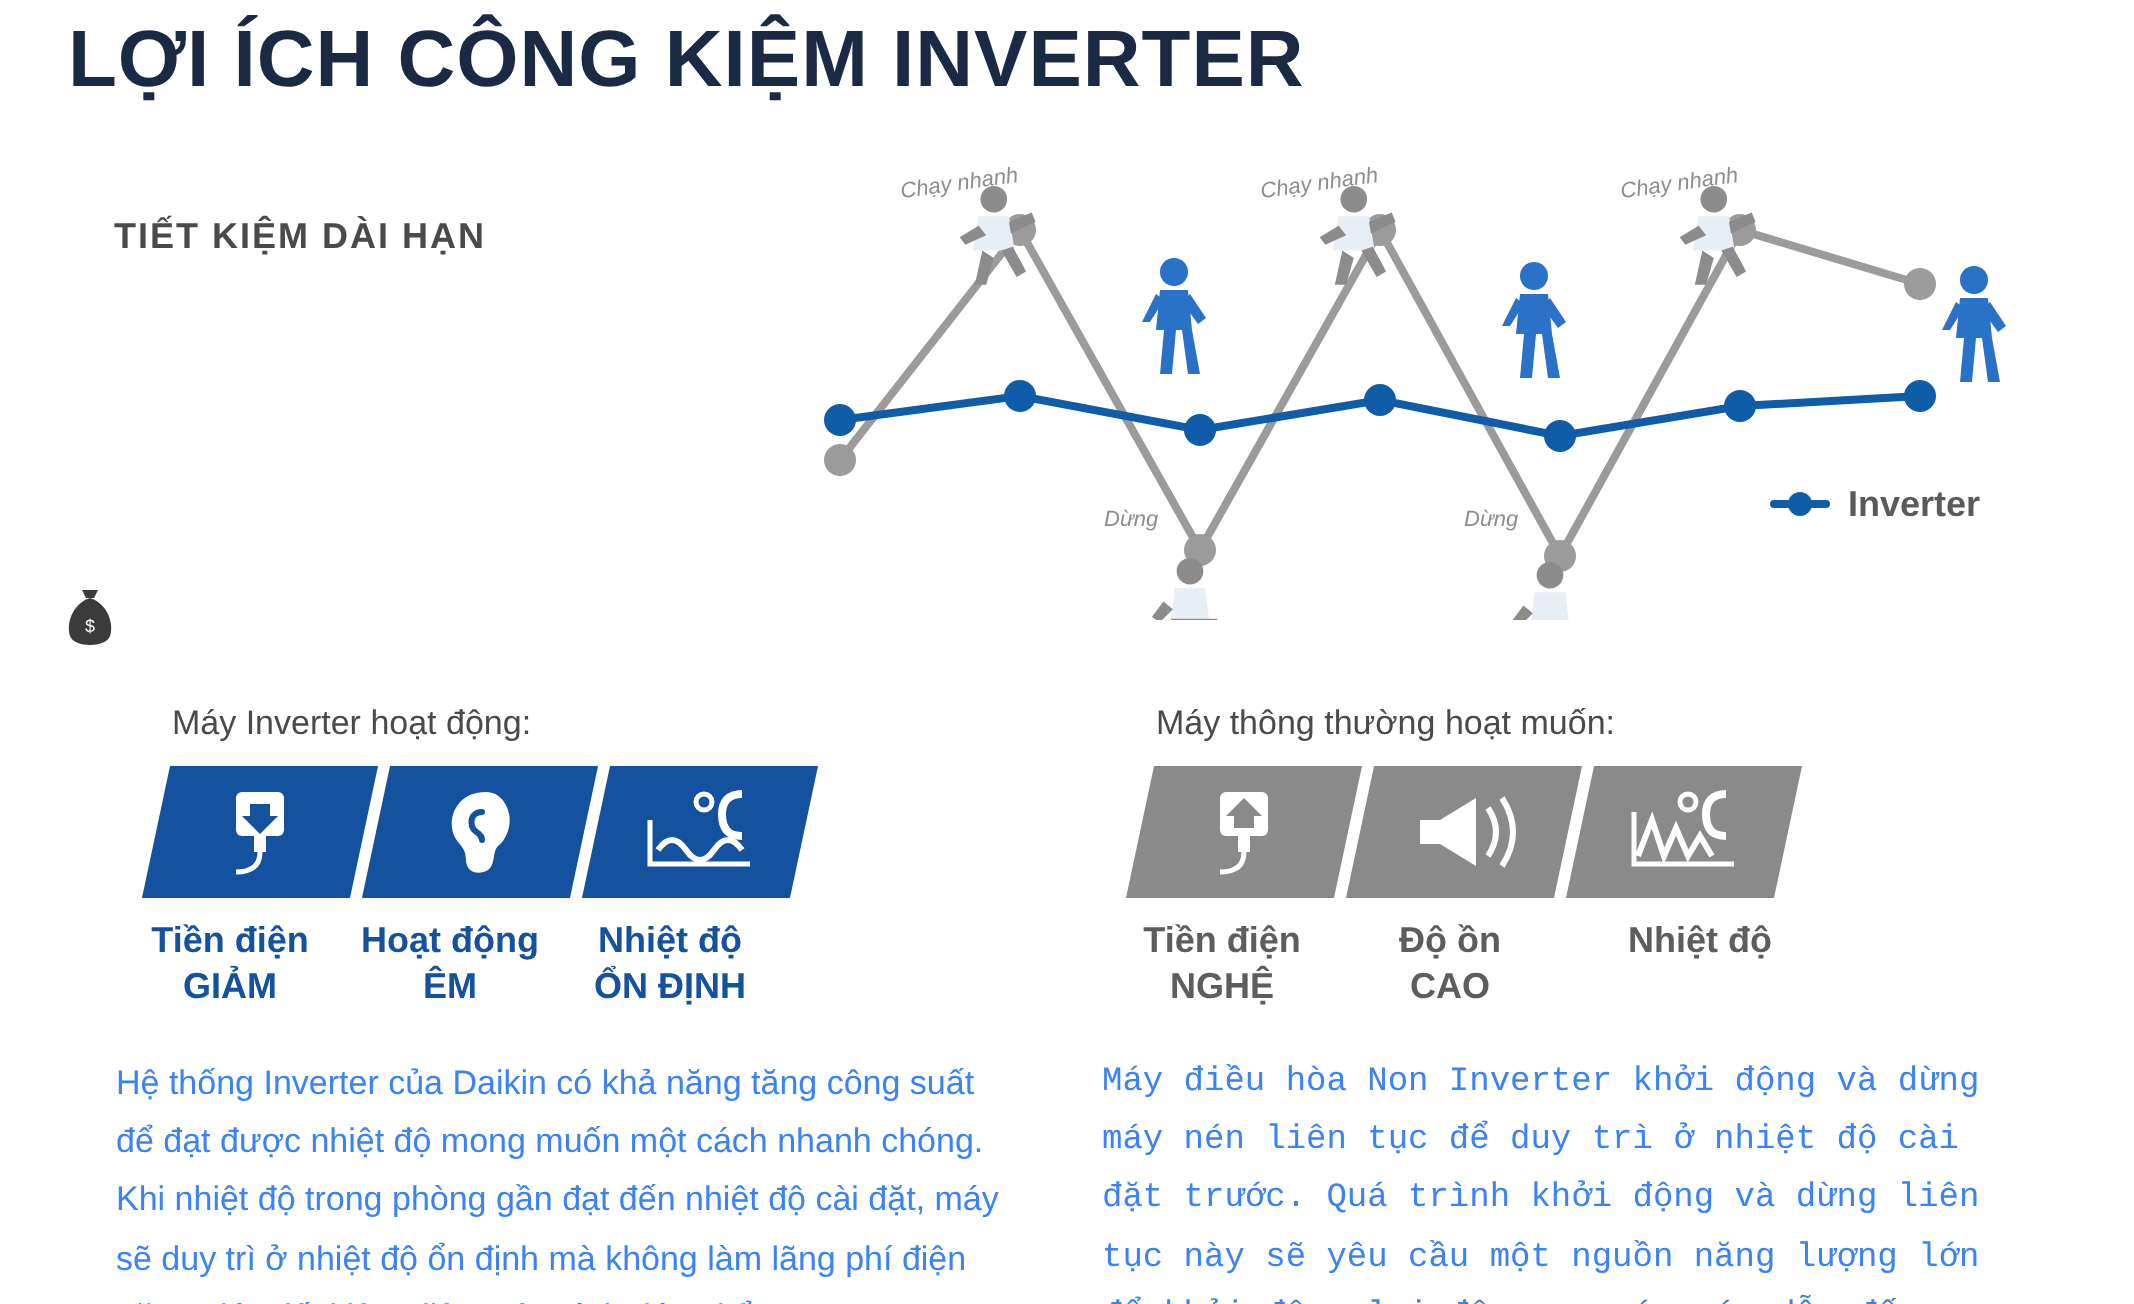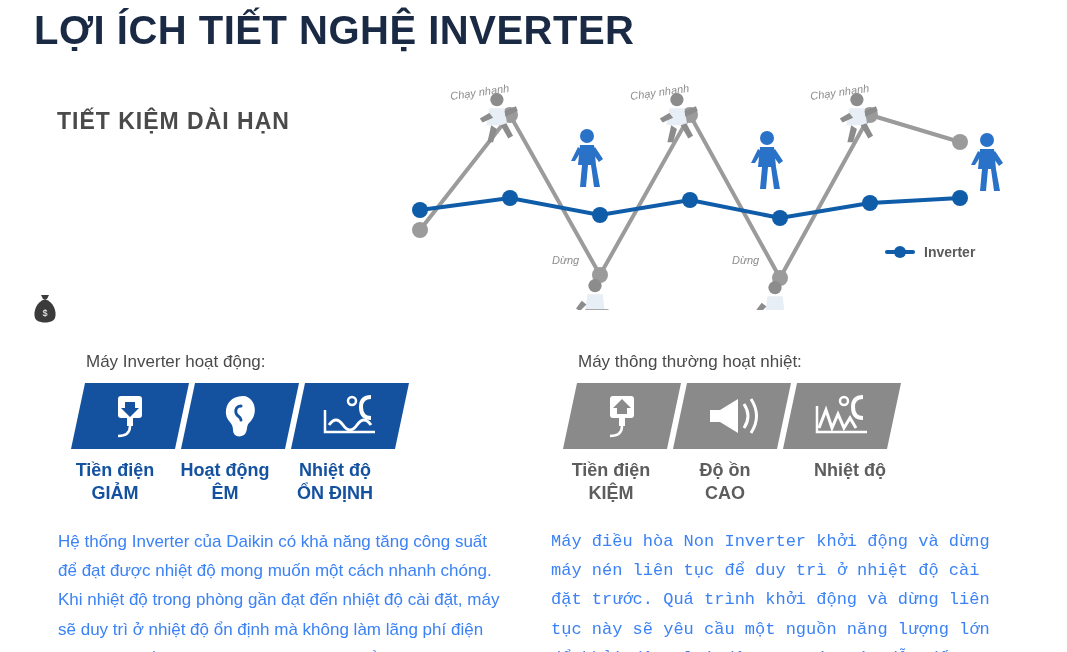--- a/index.html
+++ b/index.html
@@ -17,21 +17,21 @@
     left:34px; top:8px;
     font-size:40px;
     font-weight:bold;
     color:#1b2a44;
     letter-spacing:0.5px;
     line-height:1.1;
   }
   .subtitle {
     position:absolute;
     left:57px; top:108px;
-    font-size:23px;
+    font-size:18px;
     font-weight:bold;
     color:#4a4a4a;
     letter-spacing:1px;
   }
   
   .chart-wrap {
     position:absolute;
     left:380px; top:70px;
     width:660px; height:240px;
   }
@@ -47,21 +47,21 @@
     position:absolute;
     left:885px; top:240px;
     font-size:14px;
   }
   .legend-row { display:flex; align-items:center; height:24px; }
   .legend-line { width:30px; height:4px; border-radius:2px; margin-right:9px; position:relative; }
   .legend-dot {
     position:absolute; left:9px; top:-4px;
     width:12px; height:12px; border-radius:50%;
   }
-  .legend-label { font-weight:bold; color:#5a5a5a; font-size:14px; }
+  .legend-label { font-weight:bold; color:#5a5a5a; font-size:18px; }
   
   .bill-head {
     position:absolute;
     left:32px; top:292px;
     display:flex; align-items:center;
   }
   .bill-icon { width:26px; height:34px; margin-right:10px; }
   .bill-title { font-size:20px; font-weight:bold; color:#2b2b2b; }
   .col-label { position:absolute; font-size:17px; color:#4a4a4a; }
   .col-label.left { left:86px; top:352px; }
@@ -99,21 +99,21 @@
     line-height:1.72;
     color:#3b82f6;
   }
   .para.left { left:58px; top:527px; width:452px; }
   .para.right { left:551px; top:527px; width:452px;font-family:Liberation Mono, monospace; }
   .para p { margin:0; }
 </style>
 </head>
 <body>
 
-<div class="page-title">LỢI ÍCH TIẾT NGHỆ INVERTER</div>
+<div class="page-title">LỢI ÍCH CÔNG KIỆM INVERTER</div>
 <div class="subtitle">TIẾT KIỆM DÀI HẠN</div>
 
 <div class="chart-wrap">
   <svg class="chart-svg" width="660" height="240" viewBox="0 0 660 240">
 
     <polyline fill="none" stroke="#9b9b9b" stroke-width="4" points="40,160 130,45 220,205 310,45 400,208 490,45 580,72"></polyline>
 
     <polyline fill="none" stroke="#0f5ca8" stroke-width="4" points="40,140 130,128 220,145 310,130 400,148 490,133 580,128"></polyline>
 
     <g>
@@ -261,21 +261,21 @@
   <div class="cap blue">
     <div>Nhiệt độ</div>
     <div>ỔN ĐỊNH</div>
   </div>
 </div>
 <div class="para left">
   <p>Hệ thống Inverter của Daikin có khả năng tăng công suất để đạt được nhiệt độ mong muốn một cách nhanh chóng.</p>
   <p>Khi nhiệt độ trong phòng gần đạt đến nhiệt độ cài đặt, máy sẽ duy trì ở nhiệt độ ổn định mà không làm lãng phí điện năng giúp tiết kiệm điện một cách đáng kể.</p>
 </div>
 
-<div class="col-label right">Máy thông thường hoạt nhiệt:</div>
+<div class="col-label right">Máy thông thường hoạt muốn:</div>
 <div class="tiles right">
   <div class="tile tile-gray">
     <svg class="glyph" width="50" height="48" viewBox="0 0 50 48">
       <rect x="13" y="4" width="24" height="22" rx="3" fill="#ffffff"></rect>
       <rect x="22" y="26" width="6" height="8" fill="#ffffff"></rect>
       <path d="M25 7 l9 9 h-4 v6 h-10 v-6 h-4 z" fill="#8a8a8a"></path>
       <path d="M25 34 q0 10 -12 10" stroke="#ffffff" stroke-width="2.5" fill="none"></path>
     </svg>
   </div>
   <div class="tile tile-gray">
@@ -290,21 +290,21 @@
       <circle cx="33" cy="9" r="4" fill="none" stroke="#ffffff" stroke-width="2.5"></circle>
       <path d="M52 5 C45 5 42 9 42 15 C42 22 45 26 52 26" stroke="#ffffff" stroke-width="4" fill="none"></path>
       <path d="M6 14 v26 h50" stroke="#ffffff" stroke-width="2.5" fill="none"></path>
       <path d="M8 36 l7 -18 l6 18 l6 -14 l6 14 l6 -10 l6 10" stroke="#ffffff" stroke-width="3" fill="none"></path>
     </svg>
   </div>
 </div>
 <div class="captions right">
   <div class="cap gray w-mid">
     <div>Tiền điện</div>
-    <div>KIỆM</div>
+    <div>NGHỆ</div>
   </div>
   <div class="cap gray">
     <div>Độ ồn</div>
     <div>CAO</div>
   </div>
   <div class="cap gray w-wide">
     <div>Nhiệt độ</div>
   </div>
 </div>
 <div class="para right">

